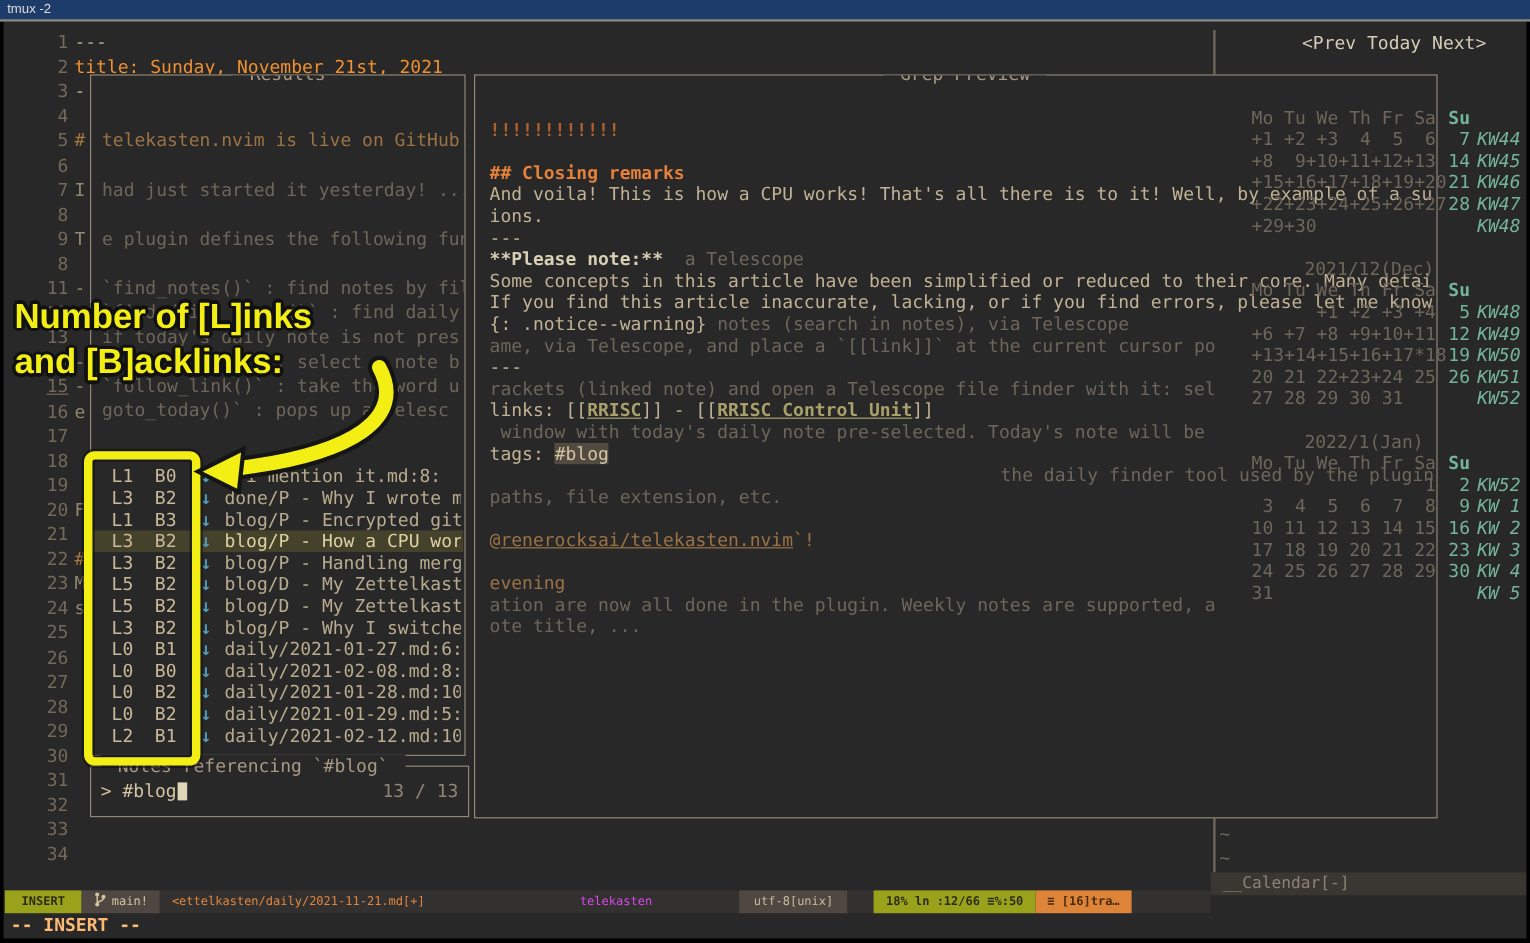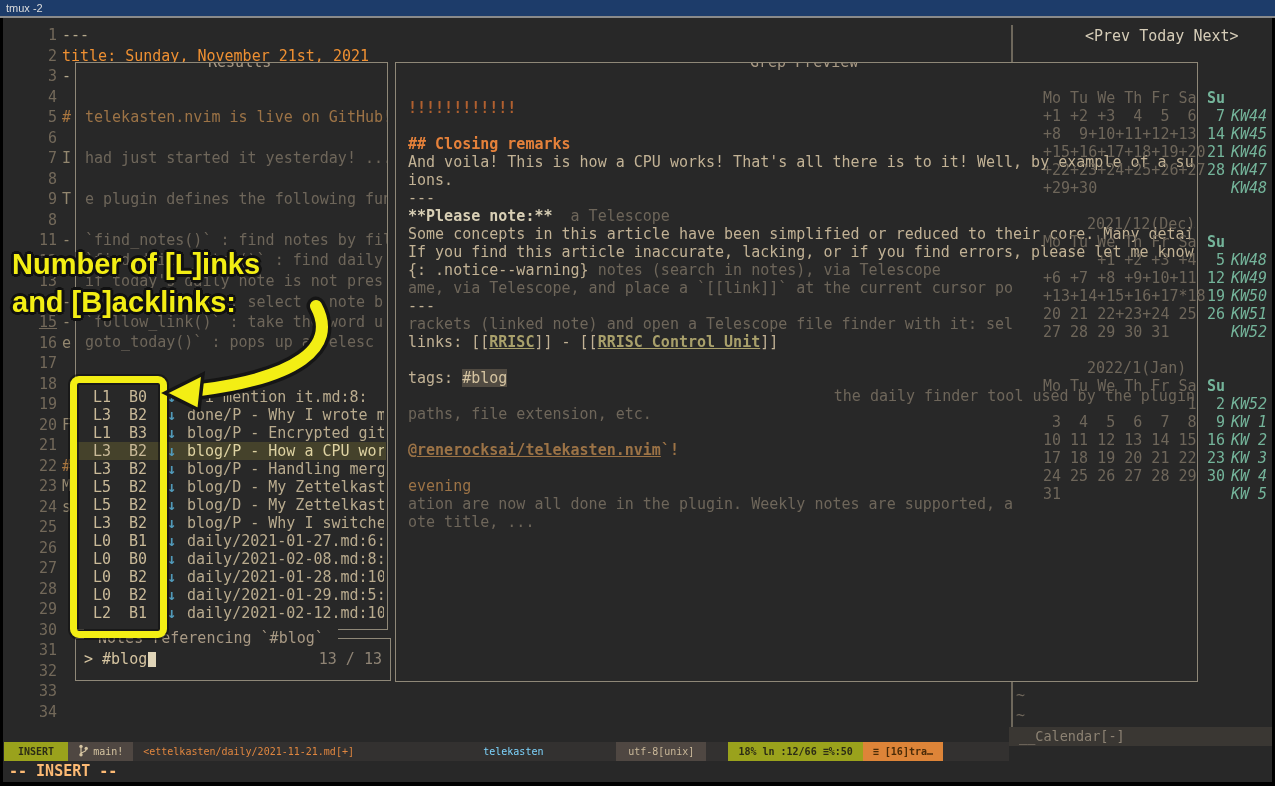--- a/index.html
+++ b/index.html
@@ -48,21 +48,21 @@
   .cal-head-su{font-weight:bold}
   .cal-kw{position:absolute;left:1228px;height:18px;line-height:18px;color:var(--c-teal);font-style:italic;white-space:pre}
   #cal-nav{position:absolute;left:1082px;top:9px;height:18px;line-height:18px;color:#d6cdb8;z-index:6;white-space:pre}
   #cal-nav span{cursor:pointer}
   
   #statusline{position:absolute;left:1px;top:724px;width:1005px;height:19px;background:var(--c-sl_bg);display:flex;align-items:center;font-size:10px;line-height:19px;white-space:pre;z-index:8}
   .sl-mode{background:var(--c-green_bg);color:#2c2c16;font-weight:bold;padding:0 14px}
   .sl-git{background:var(--c-seg_bg);color:#d5c4a1;padding:0 10px}
   .sl-git svg{vertical-align:-2px;margin-right:4px}
   .sl-file{color:#e0863f;padding:0 10px;min-width:320px}
-  .sl-mid{flex:1;color:#7dd3fc;padding-left:30px}
+  .sl-mid{flex:1;color:#d946ef;padding-left:30px}
   .sl-enc{background:var(--c-seg_bg);color:#cbb99a;padding:0 12px}
   .sl-gap{width:22px}
   .sl-pos{background:var(--c-green_bg);color:#2c2c16;font-weight:bold;padding:0 10px}
   .sl-warn{background:var(--c-warn_bg);color:#4a2b08;font-weight:bold;padding:0 10px}
   .sl-tail{width:66px}
   #cal-status{position:absolute;left:1006px;top:709px;width:263px;height:19px;background:var(--c-cal_sl_bg);color:#8c8273;font-size:13.5px;line-height:19px;padding-left:10px;z-index:8;white-space:pre}
   #cmdline{position:absolute;left:6px;top:744px;height:18px;line-height:18px;color:#fdba74;font-weight:bold;z-index:8;white-space:pre}
   
   .annot-text{position:absolute;left:9px;z-index:21;font:700 29px/36px "Liberation Sans",sans-serif;color:var(--c-yellow);
     text-shadow:3px 0 0 #111,-3px 0 0 #111,0 3px 0 #111,0 -3px 0 #111,2px 2px 0 #111,-2px 2px 0 #111,2px -2px 0 #111,-2px -2px 0 #111;white-space:pre}
@@ -175,24 +175,25 @@
       <div class="p-row" style="top: 108px;"><span class="t">ions.</span></div>
       <div class="p-row" style="top: 126px;"><span class="t">---</span></div>
       <div class="p-row" style="top: 144px;"><span class="b">**Please note:**</span><span class="d">  a Telescope</span></div>
       <div class="p-row" style="top: 162px;"><span class="t">Some concepts in this article have been simplified or reduced to their core. Many detail</span></div>
       <div class="p-row" style="top: 180px;"><span class="t">If you find this article inaccurate, lacking, or if you find errors, please let me know</span></div>
       <div class="p-row" style="top: 198px;"><span class="t">{: .notice--warning}</span><span class="d"> notes (search in notes), via Telescope</span></div>
       <div class="p-row" style="top: 216px;"><span class="d">ame, via Telescope, and place a `[[link]]` at the current cursor po</span></div>
       <div class="p-row" style="top: 234px;"><span class="t">---</span></div>
       <div class="p-row" style="top: 252px;"><span class="d">rackets (linked note) and open a Telescope file finder with it: sel</span></div>
       <div class="p-row" style="top: 270px;"><span class="t">links: [[</span><span class="lk">RRISC</span><span class="t">]] - [[</span><span class="lk">RRISC Control Unit</span><span class="t">]]</span></div>
+      <div class="p-row" style="top: 288px;"><span class="d"> window with today's daily note pre-selected. Today's note will be</span></div>
       <div class="p-row" style="top: 306px;"><span class="t">tags: </span><span class="tag">#blog</span></div>
       <div class="p-row" style="top: 324px; text-align: right;"><span class="d">the daily finder tool used by the plugin</span></div>
       <div class="p-row" style="top: 342px;"><span class="d">paths, file extension, etc.</span></div>
-      <div class="p-row" style="top: 378px; font-weight: bold;"><span class="do">@</span><span class="dou">renerocksai/telekasten.nvim</span><span class="do">`!</span></div>
+      <div class="p-row" style="top: 378px;"><span class="do">@</span><span class="dou">renerocksai/telekasten.nvim</span><span class="do">`!</span></div>
       <div class="p-row" style="top: 414px;"><span class="do">evening</span></div>
       <div class="p-row" style="top: 432px;"><span class="d">ation are now all done in the plugin. Weekly notes are supported, a</span></div>
       <div class="p-row" style="top: 450px;"><span class="d">ote title, ...</span></div>
     </div>
 
   <div class="win" id="prompt-win">
     <span class="win-title" style="left:8px"> Notes referencing `#blog` </span>
     <div class="prompt-row"><span>&gt; </span><span>#blog</span><span class="cursor"></span></div>
     <span class="prompt-counter">13 / 13</span>
   </div>

